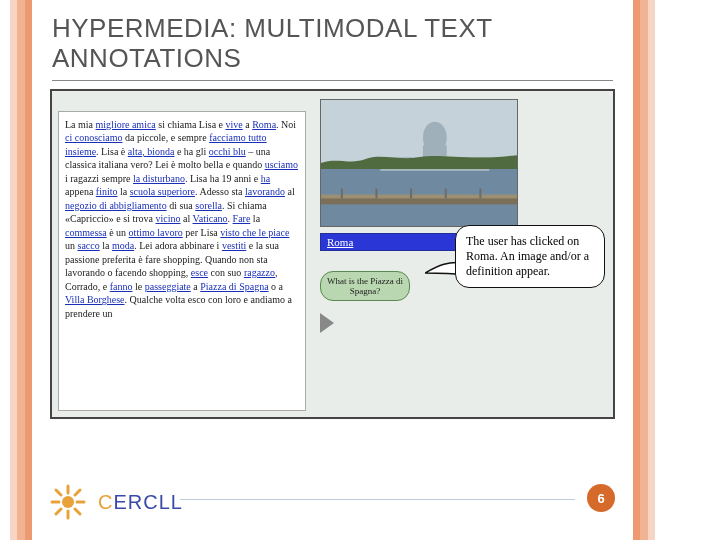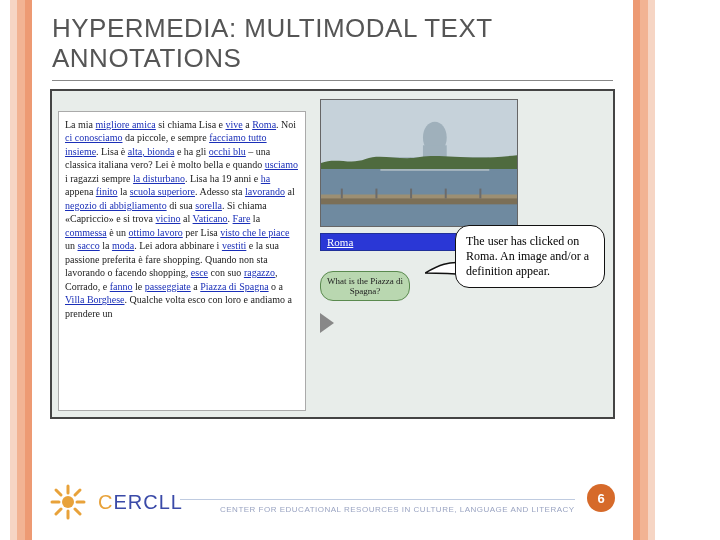--- a/index.html
+++ b/index.html
@@ -172,17 +172,16 @@
             <line x1="6" y1="6" x2="11" y2="11"></line>
             <line x1="25" y1="25" x2="30" y2="30"></line>
             <line x1="6" y1="30" x2="11" y2="25"></line>
             <line x1="25" y1="11" x2="30" y2="6"></line>
           </g>
         </g>
       </svg>
       <span class="logo-text"><span class="g">C</span><span>ERCLL</span></span>
     </div>
     <div class="footer-line"></div>
-    <div class="footer-text">CENTER FOR EDUCATIONAL RESOURCES IN CULTURE, LANGUAGE AND LITERACY</div>
     <div class="page-badge">6</div>
   </div>
 
 </div>
 
 </body></html>

